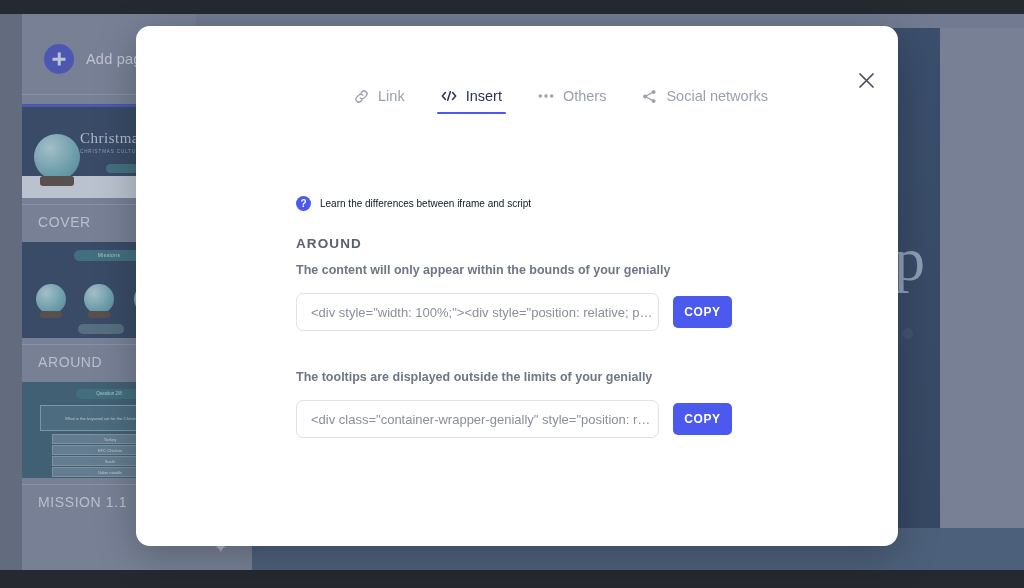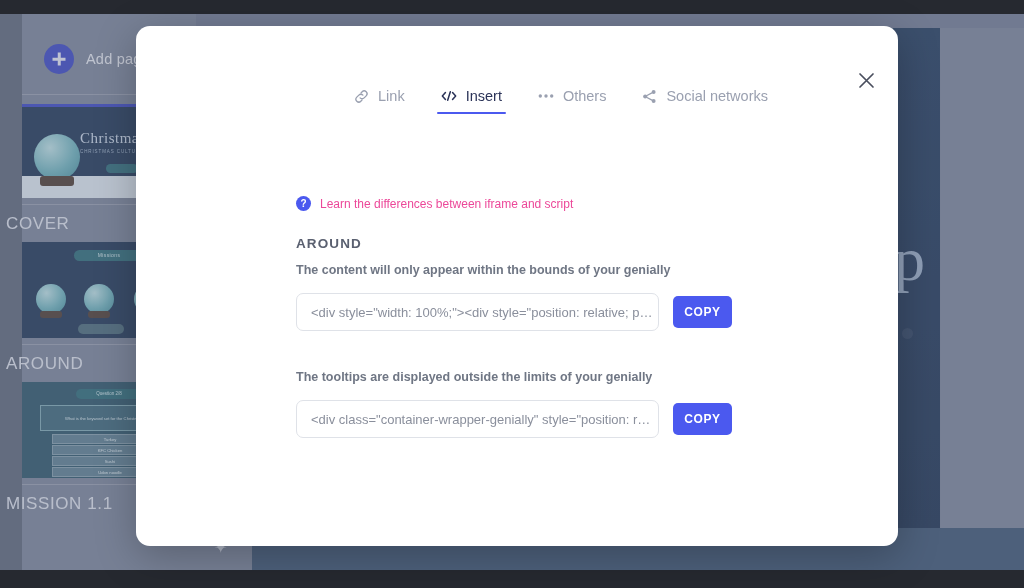--- a/index.html
+++ b/index.html
@@ -76,22 +76,22 @@
   .thumb {
     position: absolute; left: 22px; width: 174px;
     background: #1e3554;
     overflow: hidden;
   }
   .thumb-accent {
     position: absolute; left: 0; top: 0; width: 174px; height: 3px;
     background: #3b46c4;
   }
   .page-label {
-    position: absolute; left: 6px;
-    font-size: 17px; color: #dfe3ec; letter-spacing: .6px;
+    position: absolute; left: 38px;
+    font-size: 14px; color: #dfe3ec; letter-spacing: .6px;
     white-space: nowrap;
   }
 
   
   .cover-title {
     position: absolute; left: 58px; top: 26px;
     font-family: "Liberation Serif", serif;
     font-size: 15px; color: #ccd8e8; letter-spacing: .5px;
     white-space: nowrap;
   }
@@ -253,21 +253,21 @@
     cursor: pointer;
   }
   .info-badge {
     width: 15px; height: 15px; border-radius: 50%;
     background: #4b59ef; color: #fff;
     font-size: 10px; font-weight: bold;
     display: flex; align-items: center; justify-content: center;
     flex: none;
   }
   .info-link {
-    font-size: 12px; color: #ec4899; white-space: nowrap;
+    font-size: 10px; color: #0f172a; white-space: nowrap;
   }
 
   .section { position: absolute; left: 160px; width: 440px; }
   .section-title {
     font-size: 13.5px; font-weight: bold; color: #5a6070;
     letter-spacing: 1.1px;
   }
   .section-desc {
     font-size: 12.5px; font-weight: bold; color: #6f7684;
     margin-top: 12px;

